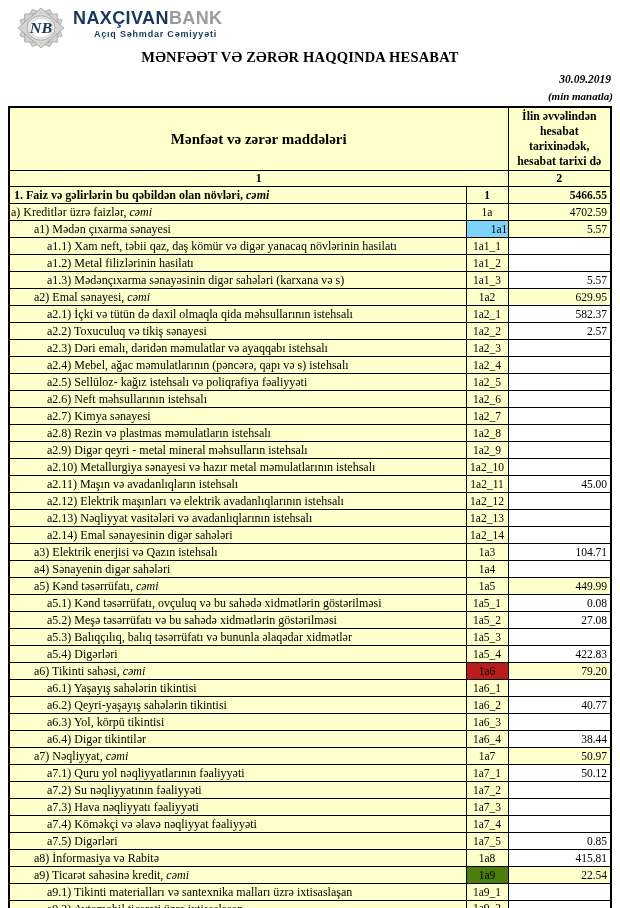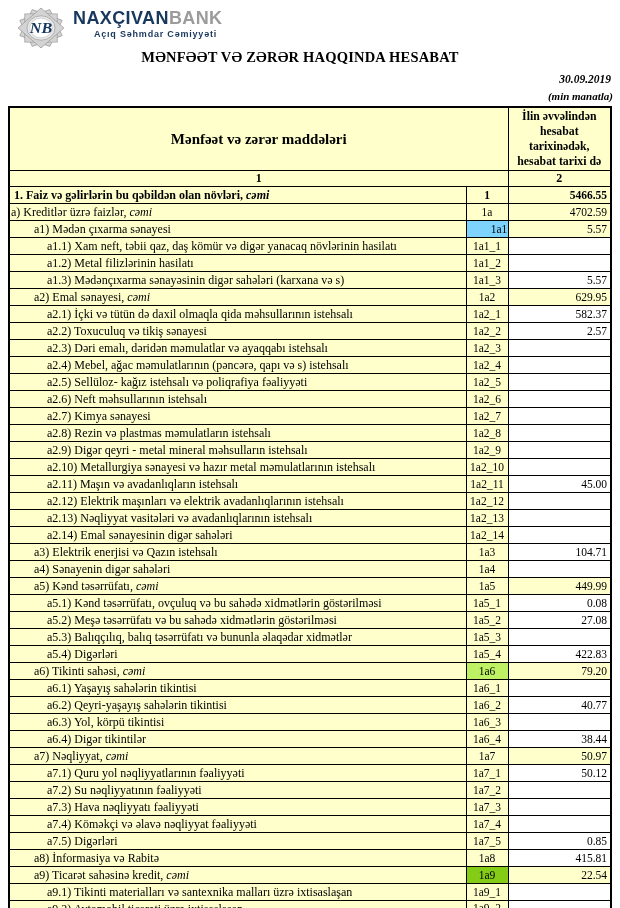--- a/index.html
+++ b/index.html
@@ -269,21 +269,21 @@
         <td class="cell-code" style="background: rgb(255, 255, 204);">1a5_3</td>
         <td class="cell-value"></td>
       </tr>
       <tr>
         <td class="cell-item ind3" style="background: rgb(255, 255, 204);"><span>a5.4) Digərləri</span></td>
         <td class="cell-code" style="background: rgb(255, 255, 204);">1a5_4</td>
         <td class="cell-value">422.83</td>
       </tr>
       <tr>
         <td class="cell-item ind2" style="background: rgb(255, 255, 204);"><span>a6) Tikinti sahəsi, </span><span class="ital">cəmi</span></td>
-        <td class="cell-code" style="background: #bef264;">1a6</td>
+        <td class="cell-code" style="background: #b91c1c;">1a6</td>
         <td class="cell-value hl" style="background: rgb(255, 255, 204);">79.20</td>
       </tr>
       <tr>
         <td class="cell-item ind3" style="background: rgb(255, 255, 204);"><span>a6.1) Yaşayış sahələrin tikintisi</span></td>
         <td class="cell-code" style="background: rgb(255, 255, 204);">1a6_1</td>
         <td class="cell-value"></td>
       </tr>
       <tr>
         <td class="cell-item ind3" style="background: rgb(255, 255, 204);"><span>a6.2) Qeyri-yaşayış sahələrin tikintisi</span></td>
         <td class="cell-code" style="background: rgb(255, 255, 204);">1a6_2</td>
@@ -329,21 +329,21 @@
         <td class="cell-code" style="background: rgb(255, 255, 204);">1a7_5</td>
         <td class="cell-value">0.85</td>
       </tr>
       <tr>
         <td class="cell-item ind2" style="background: rgb(255, 255, 204);"><span>a8)  İnformasiya və Rabitə</span></td>
         <td class="cell-code" style="background: rgb(255, 255, 204);">1a8</td>
         <td class="cell-value">415.81</td>
       </tr>
       <tr>
         <td class="cell-item ind2" style="background: rgb(255, 255, 204);"><span>a9) Ticarət sahəsinə kredit, </span><span class="ital">cəmi</span></td>
-        <td class="cell-code" style="background: #84cc16; margin-left: 8px;">1a9</td>
+        <td class="cell-code" style="background: #4d7c0f; margin-left: 8px;">1a9</td>
         <td class="cell-value hl" style="background: rgb(255, 255, 204);">22.54</td>
       </tr>
       <tr>
         <td class="cell-item ind3" style="background: rgb(255, 255, 204);"><span>a9.1) Tikinti materialları və santexnika malları üzrə ixtisaslaşan</span></td>
         <td class="cell-code" style="background: rgb(255, 255, 204);">1a9_1</td>
         <td class="cell-value"></td>
       </tr>
       <tr>
         <td class="cell-item ind3" style="background: rgb(255, 255, 204);"><span>a9.2) Avtomobil ticarəti üzrə ixtisaslaşan</span></td>
         <td class="cell-code" style="background: rgb(255, 255, 204);">1a9_2</td>

